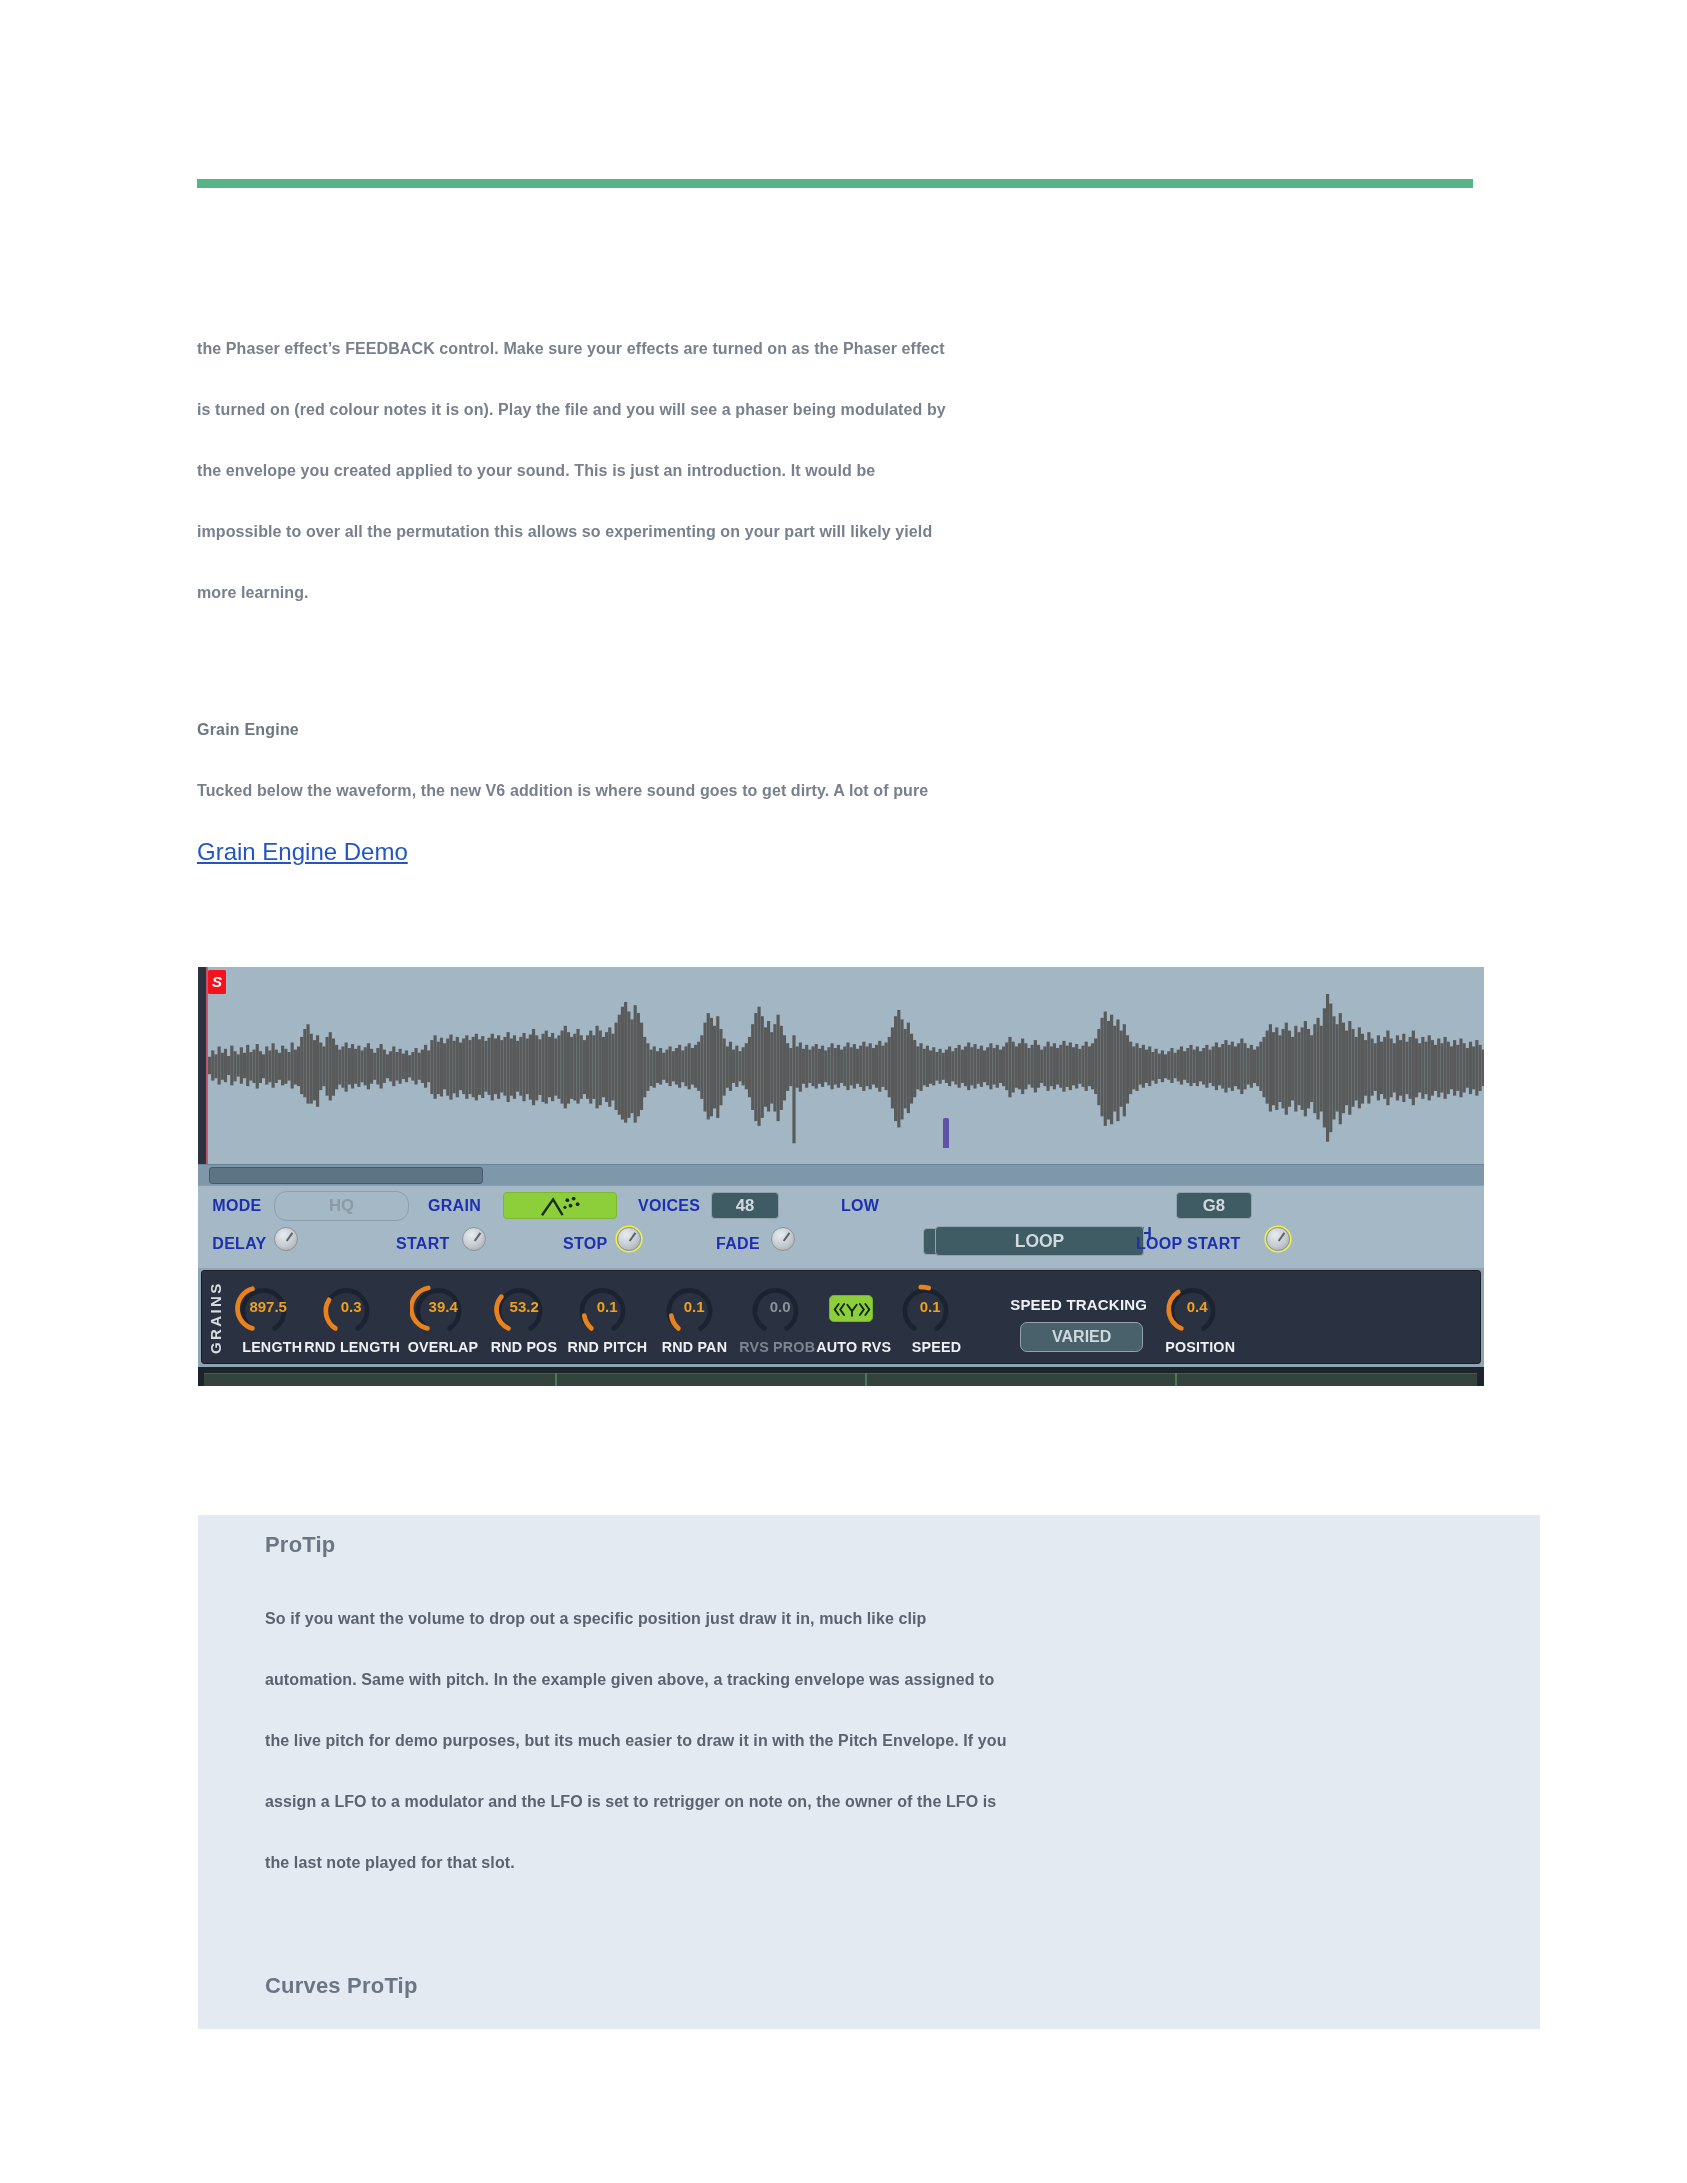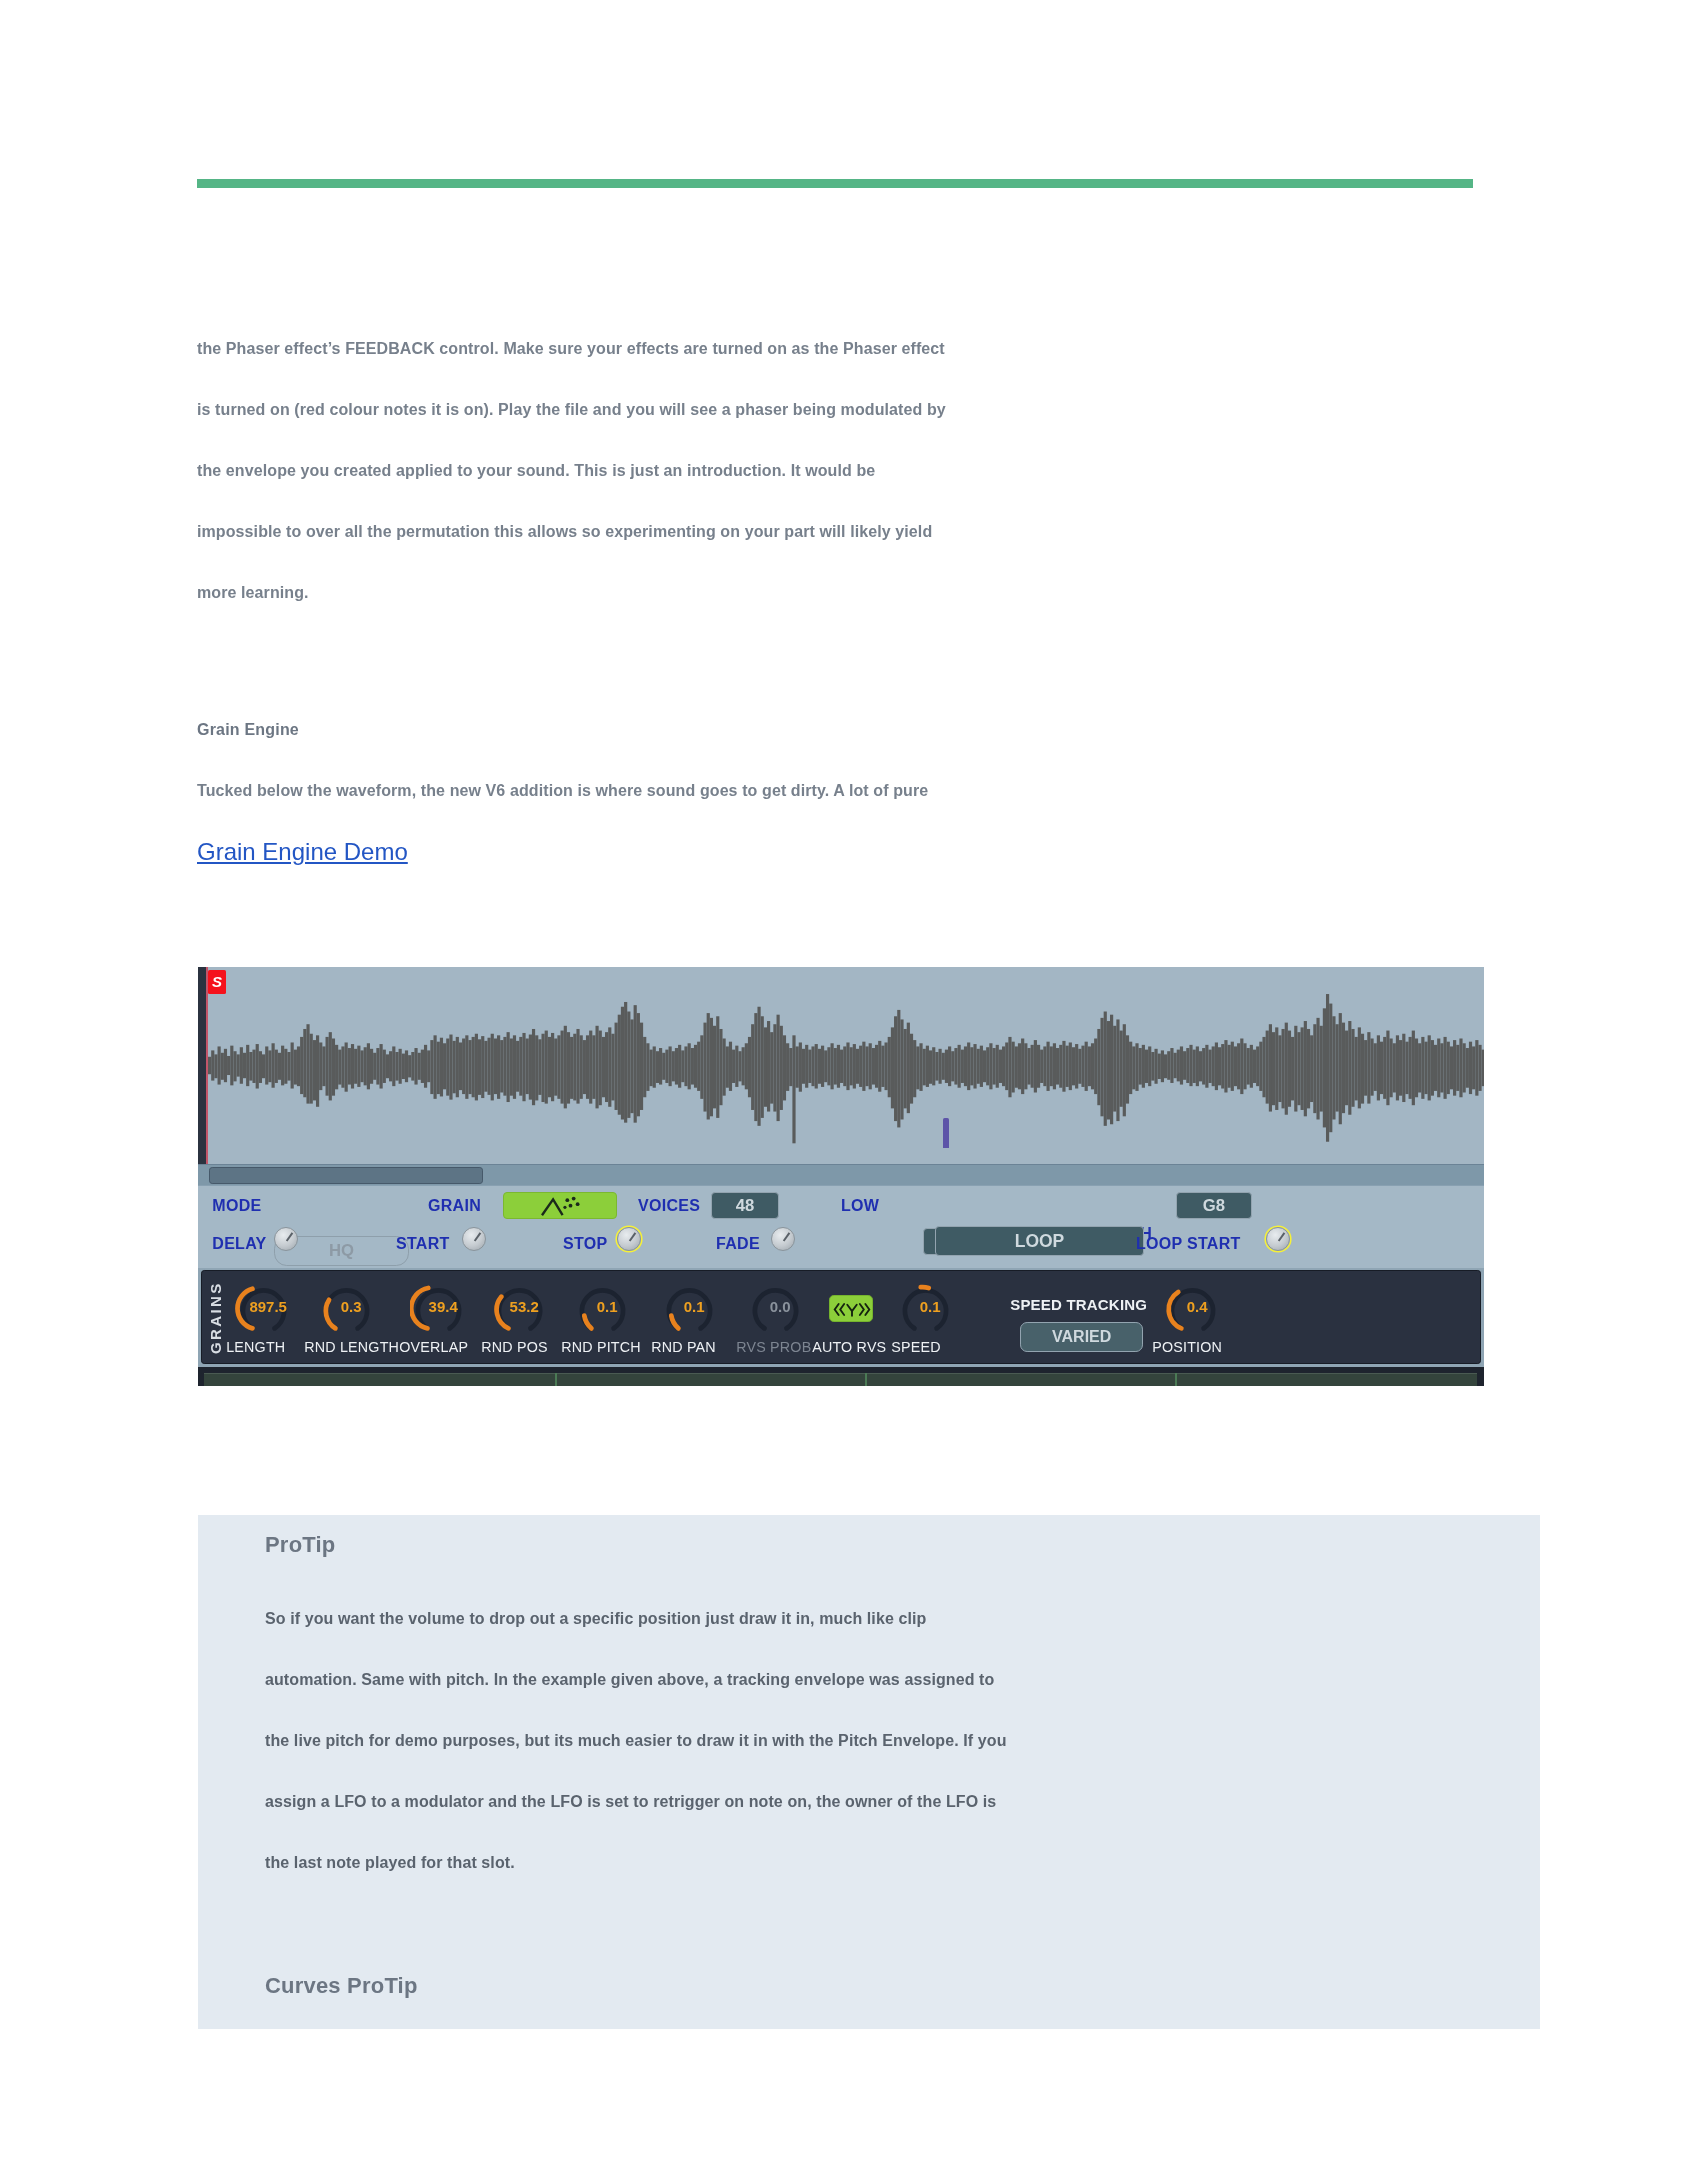--- a/index.html
+++ b/index.html
@@ -150,21 +150,20 @@
     position: absolute;
     border: 1.6px solid #8e9fab;
     border-radius: 12.7px;
     background: transparent;
     color: #8d9aa5;
     font-size: 16.7px;
     font-weight: 700;
     text-align: center;
     line-height: 27px;
     height: 30px;
-    margin-top: 45px;
   }
   .field-dark {
     position: absolute;
     background: #3f5b64;
     border: 0.8px solid #93a4b0;
     border-radius: 4px;
     color: #cfd9de;
     font-size: 16.7px;
     font-weight: 700;
     text-align: center;
@@ -228,24 +227,24 @@
     font-size: 15px;
     font-weight: 700;
     color: #eea020;
     padding-left: 9px;
   }
   .knob-big .val.dim { color: #8a929c; }
   .knob-lbl {
     position: absolute;
     color: #eef1f4;
     font-size: 14.3px;
-    font-weight: 400;
+    font-weight: 700;
     letter-spacing: 0.2px;
     white-space: nowrap;
-    text-align: left;
+    text-align: right;
   }
   .knob-lbl.dim { color: #7d8591; }
   .auto-rvs-btn {
     position: absolute;
     background: #8ccf3a;
     border-radius: 4.8px;
     border: 0.8px solid #76b42d;
     width: 44px; height: 27px;
   }
   .speed-tracking-lbl {

